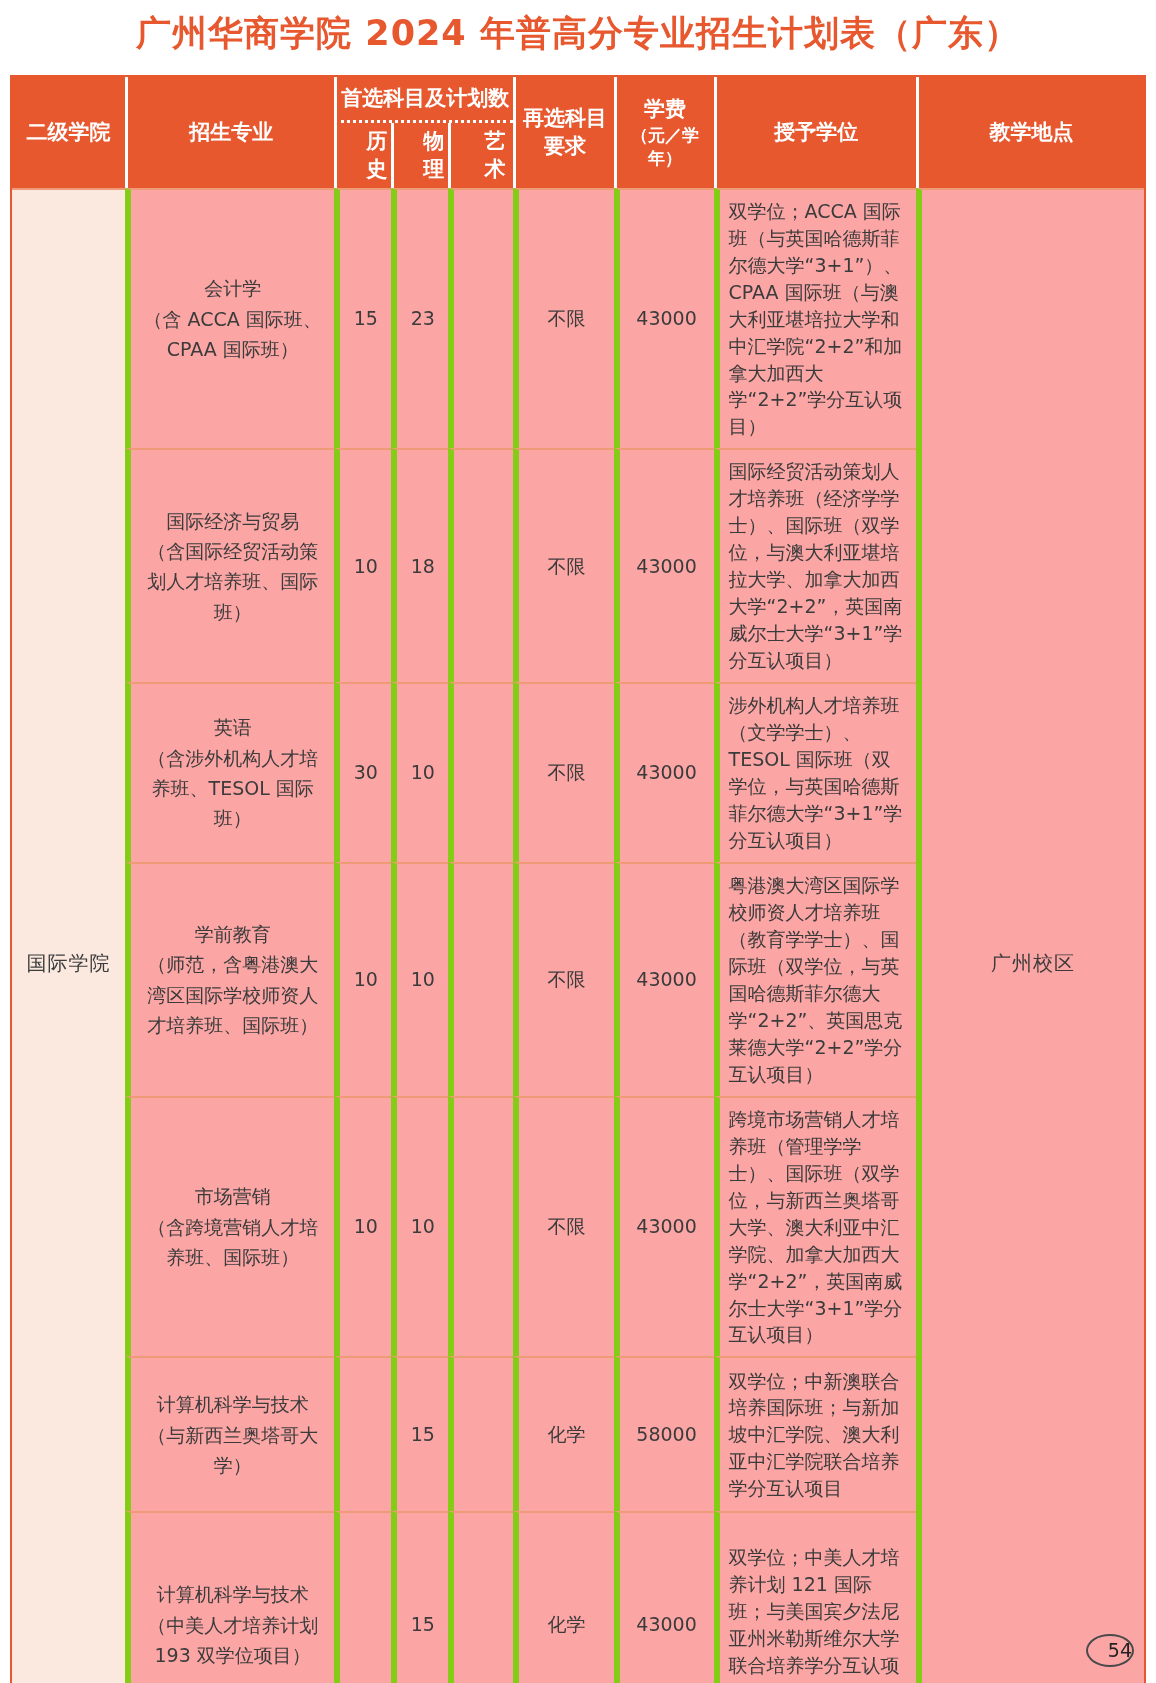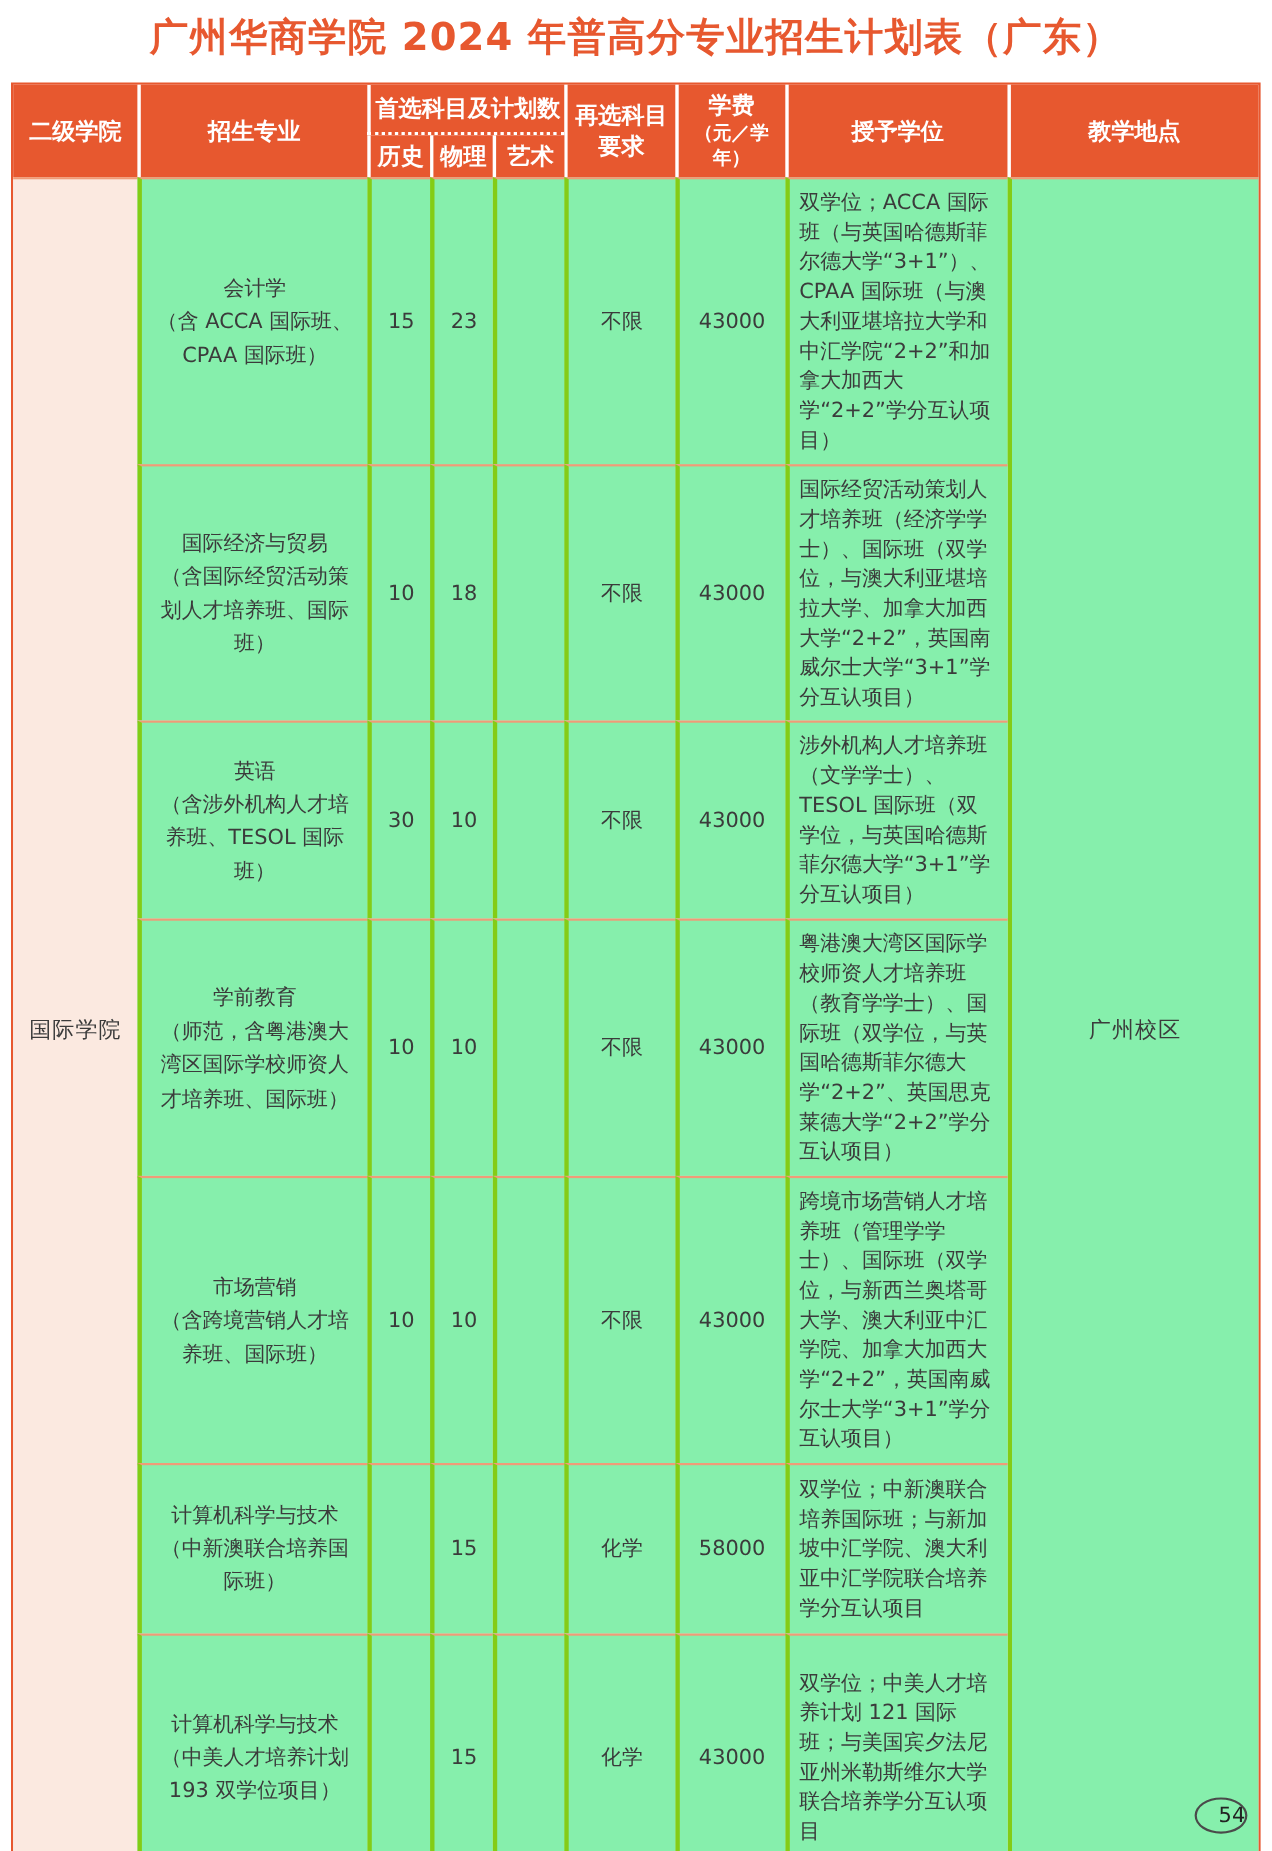--- a/index.html
+++ b/index.html
@@ -32,28 +32,28 @@
     color: #ffffff;
     font-weight: bold;
     font-size: 21px;
     text-align: center;
     vertical-align: middle;
     padding: 4px 2px;
     line-height: 1.35;
   }
   th.sep { border-left: 3px solid #ffffff; }
   th.group { border-bottom: 3px dotted #ffffff; height: 46px; }
-  tr.subhead th { height: 38px; }
+  tr.subhead th { height: 38px; padding-left: 27px; }
   td {
-    border-left: 4px solid #84cc16;
+    border-left: 6px solid #84cc16;
     border-top: 2px solid #f09b77;
     vertical-align: middle;
     text-align: center;
     font-size: 19px;
-    background: #86efac;
+    background: #fca5a5;
     padding: 6px 8px;
     line-height: 1.55;
   }
   td.college-cell {
     border-left: none;
     background: #fbe9e0;
     font-size: 20px;
     letter-spacing: 1px;
   }
   td.major-cell .major-name { line-height: 1.6; }
@@ -174,21 +174,21 @@
       </td>
       <td class="num-cell">10</td>
       <td class="num-cell">10</td>
       <td class="num-cell"></td>
       <td class="resel-cell">不限</td>
       <td class="fee-cell">43000</td>
       <td class="degree-cell">跨境市场营销人才培养班（管理学学士）、国际班（双学位，与新西兰奥塔哥大学、澳大利亚中汇学院、加拿大加西大学“2+2”，英国南威尔士大学“3+1”学分互认项目）</td>
     </tr>
     <tr style="height:155px">
       <td class="major-cell">
-        <div class="major-name">计算机科学与技术（中新澳联合培养国际班）</div>
+        <div class="major-name">计算机科学与技术（与新西兰奥塔哥大学）</div>
         <div class="major-detail"></div>
       </td>
       <td class="num-cell"></td>
       <td class="num-cell">15</td>
       <td class="num-cell"></td>
       <td class="resel-cell">化学</td>
       <td class="fee-cell">58000</td>
       <td class="degree-cell">双学位；中新澳联合培养国际班；与新加坡中汇学院、澳大利亚中汇学院联合培养学分互认项目</td>
     </tr>
     <tr style="height:225px">

